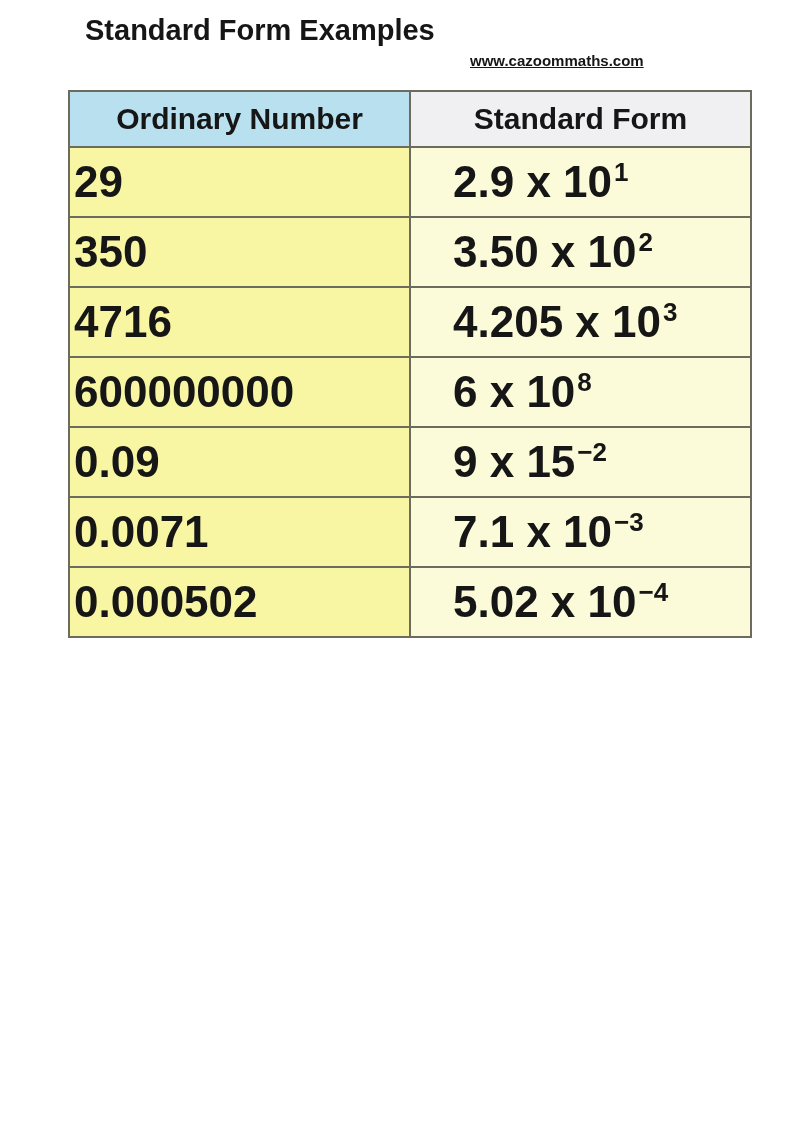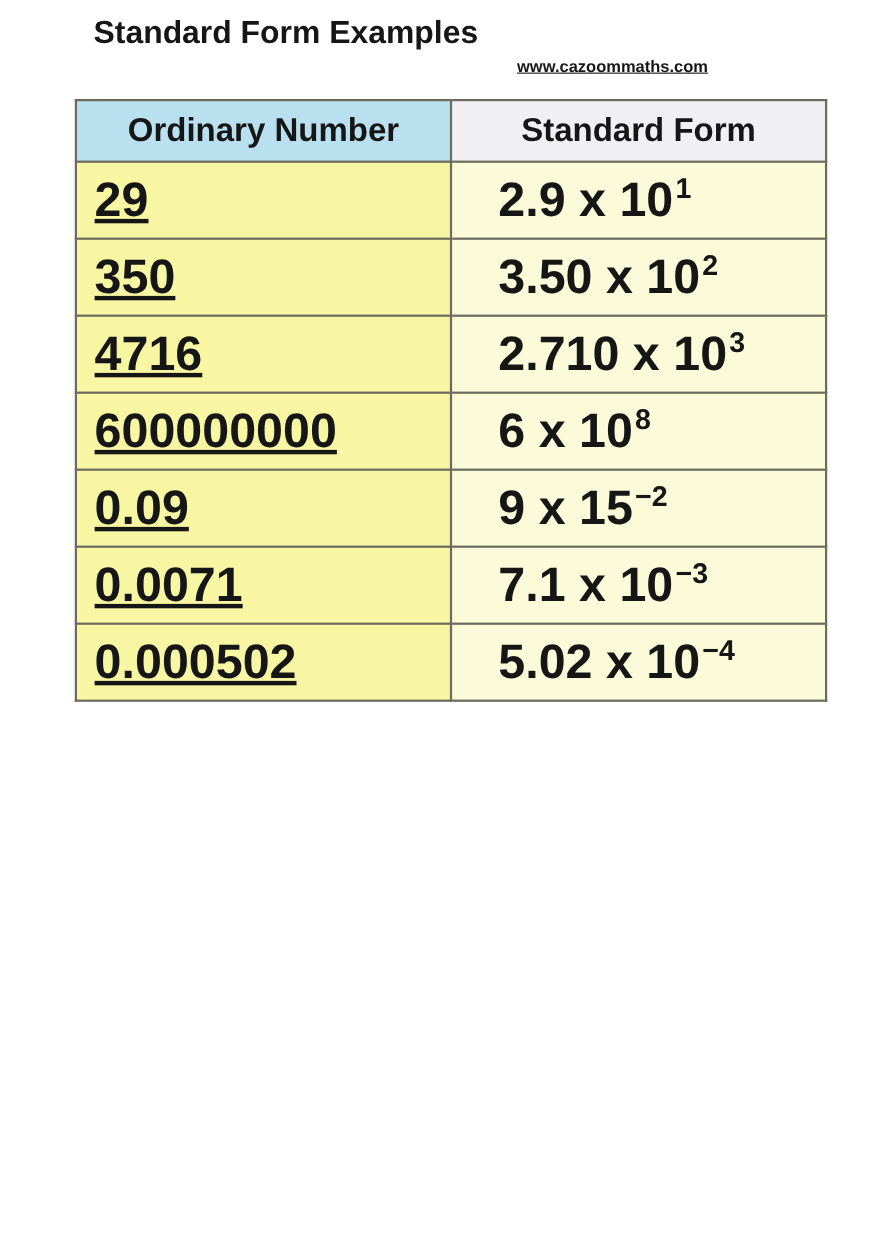--- a/index.html
+++ b/index.html
@@ -44,22 +44,21 @@
   .sf-table th.th-ordinary { background: var(--header_blue, #b8e0ef); }
   .sf-table th.th-standard { background: var(--header_gray, #f0f0f2); }
   .sf-table td {
     height: 70px;
     font-size: 44px;
     vertical-align: middle;
     white-space: nowrap;
   }
   .sf-table td.td-ordinary {
     background: var(--cell_yellow_left, #f8f6a2);
-    padding-left: 16px;
-    text-decoration: underline;
+    padding-left: 4px;
   }
   .sf-table td.td-standard {
     background: var(--cell_yellow_right, #fbfad9);
     padding-left: 42px;
   }
   sup.exp {
     font-size: 26px;
     font-weight: bold;
     position: relative;
     top: -0.62em;
@@ -100,21 +99,21 @@
     <td class="td-standard">
       <span class="base">3.50 x 10</span><sup class="exp">2</sup>
     </td>
   </tr>
 
   <tr>
     <td class="td-ordinary">
       <span class="num">4716</span>
     </td>
     <td class="td-standard">
-      <span class="base">2.710 x 10</span><sup class="exp">3</sup>
+      <span class="base">4.205 x 10</span><sup class="exp">3</sup>
     </td>
   </tr>
 
   <tr>
     <td class="td-ordinary">
       <span class="num">600000000</span>
     </td>
     <td class="td-standard">
       <span class="base">6 x 10</span><sup class="exp">8</sup>
     </td>

